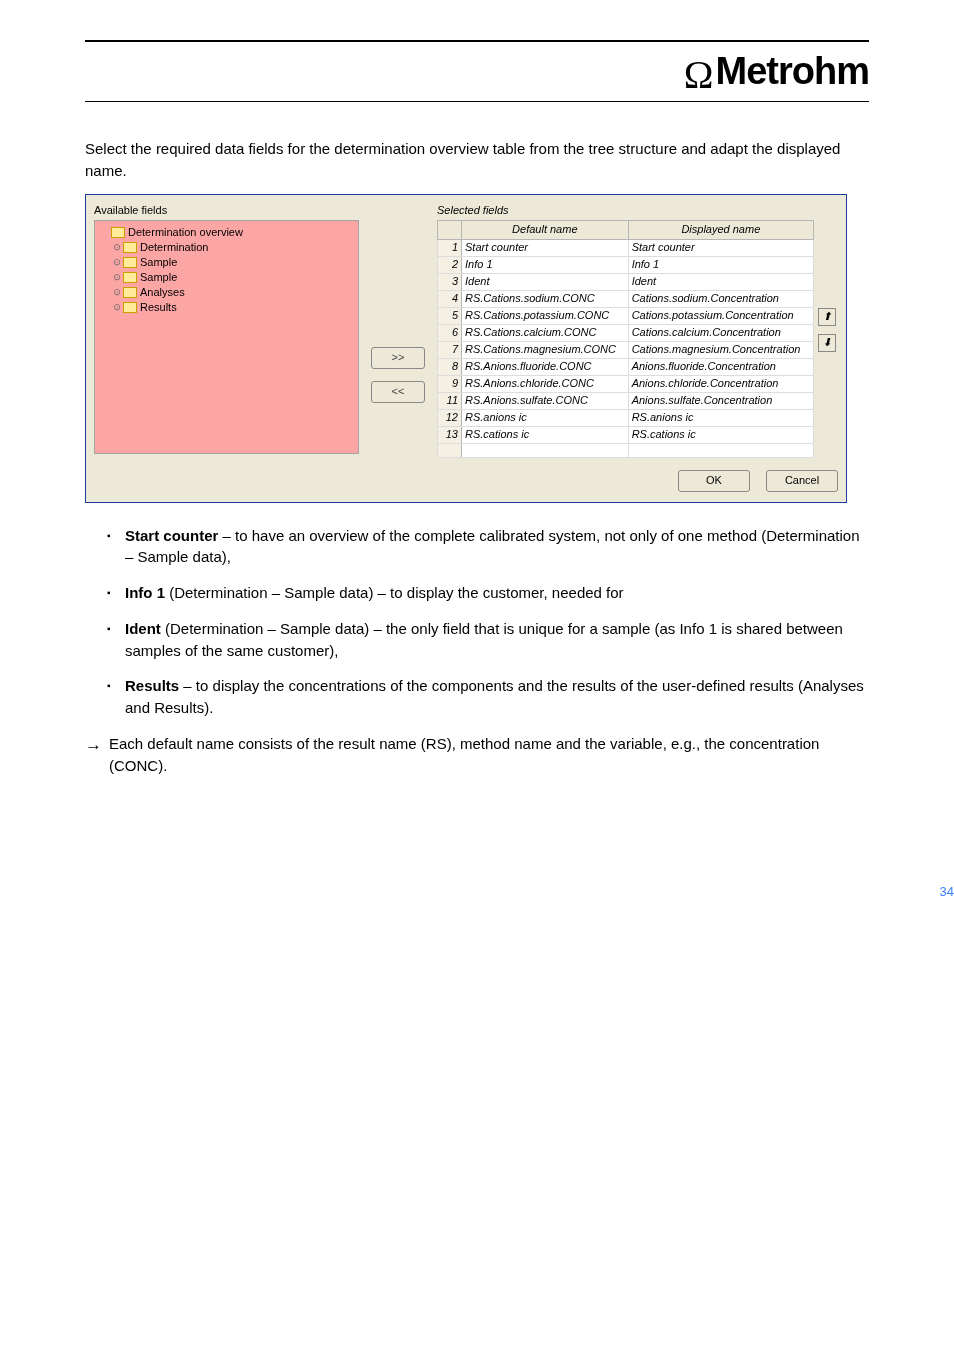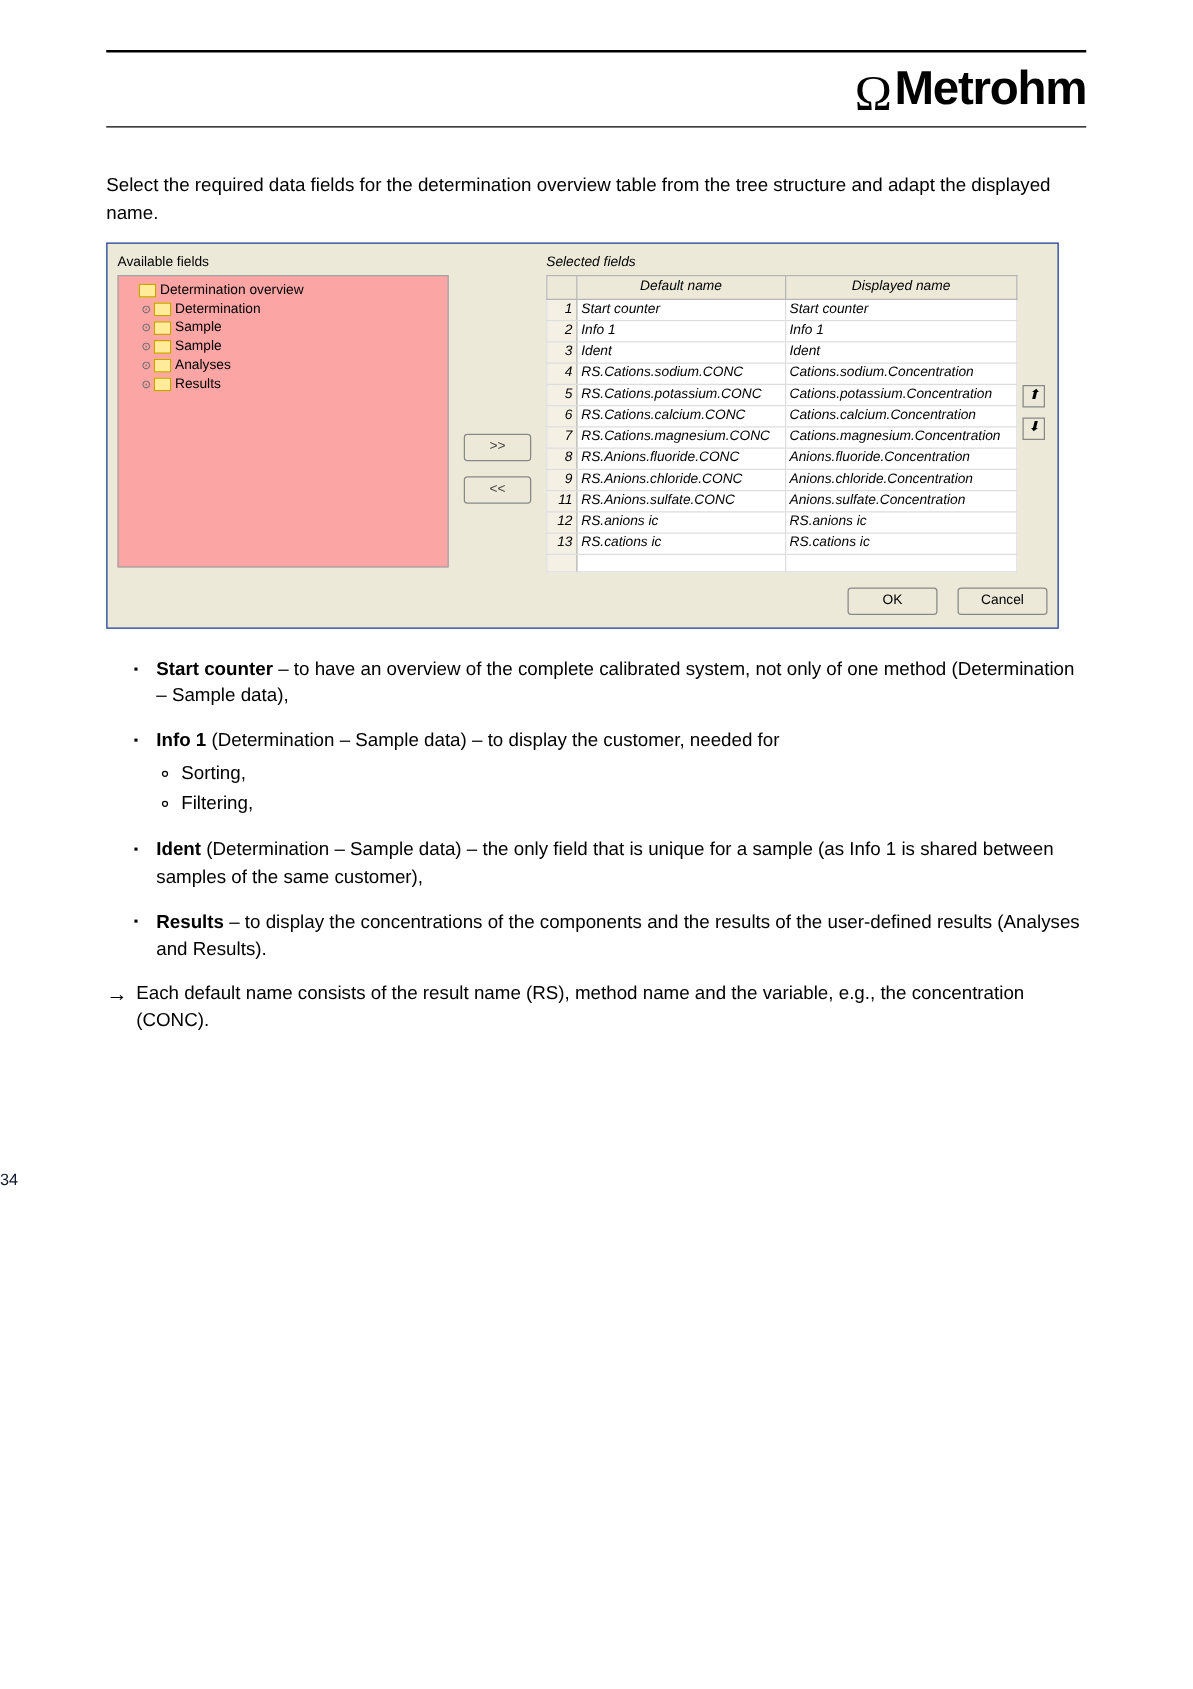--- a/index.html
+++ b/index.html
@@ -71,24 +71,24 @@
     display: flex;
     margin-top: 10px;
     margin-bottom: 8px;
   }
   .arrow-glyph {
     width: 24px; flex: 0 0 24px;
     font-size: 17px;
     font-family: "Times New Roman", serif;
   }
   .page-num {
-    text-align: left;
+    text-align: right;
     font-size: 13px;
     margin-top: 60px;
-    color: #0f172a;
+    color: #3b82f6;
   }
 
   
   .dialog {
     width: 762px;
     border: 1px solid #1a3c9a;
     background: #ece9d8;
     margin: 12px 0 22px 0;
     font-family: Tahoma, Arial, sans-serif;
     font-size: 11px;
@@ -328,24 +328,21 @@
       </div>
     </div>
 
     <div class="bullets-outer" id="bullets">
         <div class="bullet-row">
           <div class="dot">▪</div>
           <div class="txt"><span class="bold">Start counter</span><span> – to have an overview of the complete calibrated system, not only of one method (Determination – Sample data),</span></div>
         </div>
         <div class="bullet-row">
           <div class="dot">▪</div>
-          <div class="txt"><span class="bold">Info 1</span><span> (Determination – Sample data) – to display the customer, needed for</span><ul class="inner-list">
-              <li>Sorting,</li>
-              <li>Filtering,</li>
-            </ul></div>
+          <div class="txt"><span class="bold">Info 1</span><span> (Determination – Sample data) – to display the customer, needed for</span></div>
         </div>
         <div class="bullet-row">
           <div class="dot">▪</div>
           <div class="txt"><span class="bold">Ident</span><span> (Determination – Sample data) – the only field that is unique for a sample (as Info 1 is shared between samples of the same customer),</span></div>
         </div>
         <div class="bullet-row">
           <div class="dot">▪</div>
           <div class="txt"><span class="bold">Results</span><span> – to display the concentrations of the components and the results of the user-defined results (Analyses and Results).</span></div>
         </div>
       </div>

